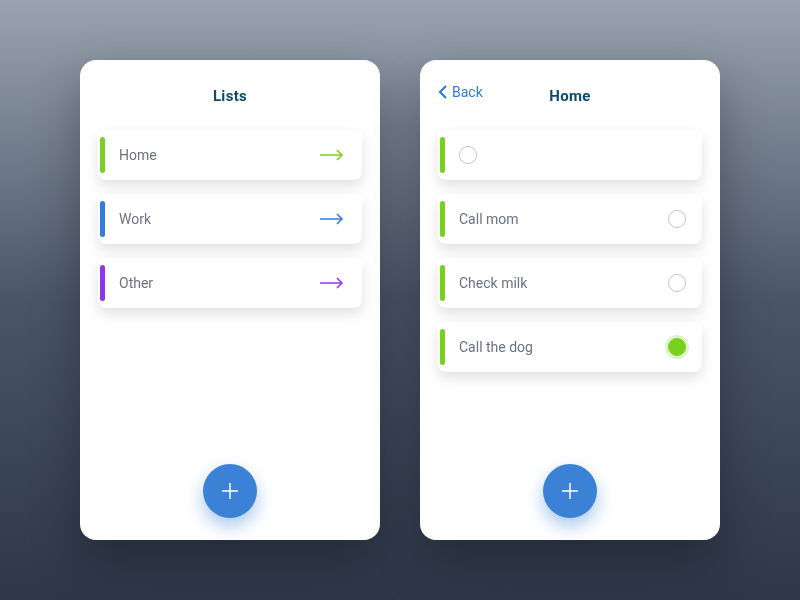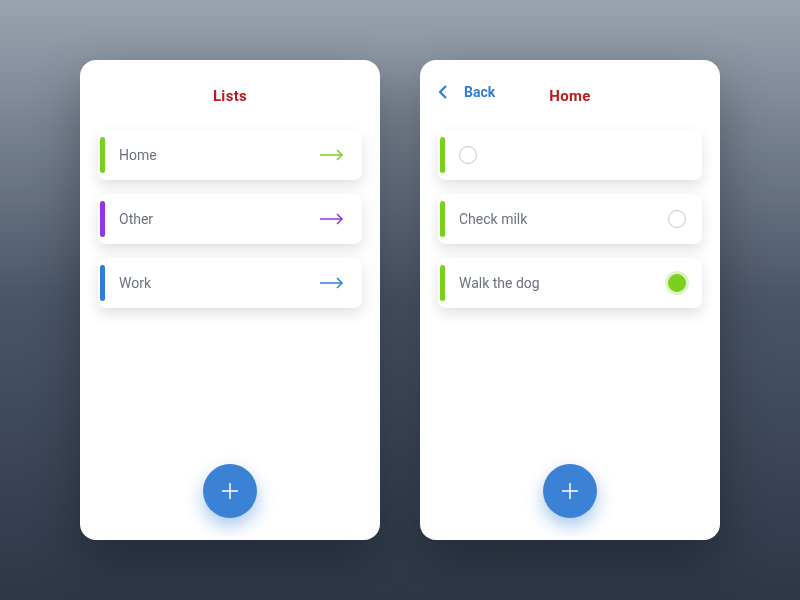--- a/index.html
+++ b/index.html
@@ -14,26 +14,26 @@
     background: #fff; border-radius: 16px;
     box-shadow: 0 20px 50px rgba(0,0,0,0.3);
     padding: 24px 18px 18px 18px;
     display: flex; flex-direction: column; position: relative;
   }
   .card-header {
     display: flex; align-items: center; justify-content: center;
     position: relative; margin-bottom: 22px; height: 24px;
   }
   .card-title {
-    font-size: 15px; font-weight: 700; color: #b91c1c; letter-spacing: 0.3px;
+    font-size: 15px; font-weight: 700; color: #0c4a6e; letter-spacing: 0.3px;
   }
   .back-btn {
     position: absolute; left: 0; top: 0;
-    display: flex; align-items: center; gap: 16px;
-    color: #2f7ed8; font-size: 14px; font-weight: 700; cursor: pointer;
+    display: flex; align-items: center; gap: 4px;
+    color: #2f7ed8; font-size: 14px; font-weight: 400; cursor: pointer;
   }
   .back-btn svg { stroke: #2f7ed8; }
   .list-item {
     display: flex; align-items: center;
     background: #fff; border-radius: 8px;
     box-shadow: 0 6px 14px rgba(0,0,0,0.12);
     height: 50px; margin-bottom: 14px;
     padding: 0 16px 0 0; cursor: pointer; position: relative;
   }
   .accent {
@@ -73,35 +73,35 @@
     <div class="item-label">Home</div>
     <div class="arrow">
       <svg width="28" height="14" viewBox="0 0 28 14" fill="none" stroke-width="1.5" stroke="#7ad01f">
           <line x1="2" y1="7" x2="24" y2="7"></line>
           <polyline points="19,2 24,7 19,12"></polyline>
         </svg>
     </div>
   </div>
 
   <div class="list-item">
-    <div class="accent" style="background:#9333ea"></div>
-    <div class="item-label">Other</div>
+    <div class="accent" style="background:#2f7ed8"></div>
+    <div class="item-label">Work</div>
     <div class="arrow">
-      <svg width="28" height="14" viewBox="0 0 28 14" fill="none" stroke-width="1.5" stroke="#9333ea">
+      <svg width="28" height="14" viewBox="0 0 28 14" fill="none" stroke-width="1.5" stroke="#2f7ed8">
           <line x1="2" y1="7" x2="24" y2="7"></line>
           <polyline points="19,2 24,7 19,12"></polyline>
         </svg>
     </div>
   </div>
 
   <div class="list-item">
-    <div class="accent" style="background:#2f7ed8"></div>
-    <div class="item-label">Work</div>
+    <div class="accent" style="background:#9333ea"></div>
+    <div class="item-label">Other</div>
     <div class="arrow">
-      <svg width="28" height="14" viewBox="0 0 28 14" fill="none" stroke-width="1.5" stroke="#2f7ed8">
+      <svg width="28" height="14" viewBox="0 0 28 14" fill="none" stroke-width="1.5" stroke="#9333ea">
           <line x1="2" y1="7" x2="24" y2="7"></line>
           <polyline points="19,2 24,7 19,12"></polyline>
         </svg>
     </div>
   </div>
 
   <div class="fab">
     <svg width="22" height="22" viewBox="0 0 22 22" stroke-width="1.5">
         <line x1="11" y1="3" x2="11" y2="19"></line>
         <line x1="3" y1="11" x2="19" y2="11"></line>
@@ -118,30 +118,35 @@
       <span>Back</span>
     </div>
     <div class="card-title">Home</div>
   </div>
 
   <div class="list-item">
     <div class="accent" style="background:#7ad01f"></div>
     <div class="radio"></div>
   </div>
 
+  <div class="list-item">
+    <div class="accent" style="background:#7ad01f"></div>
+    <div class="item-label">Call mom</div>
+    <div class="radio"></div>
+  </div>
 
   <div class="list-item">
     <div class="accent" style="background:#7ad01f"></div>
     <div class="item-label">Check milk</div>
     <div class="radio"></div>
   </div>
 
   <div class="list-item">
     <div class="accent" style="background:#7ad01f"></div>
-    <div class="item-label">Walk the dog</div>
+    <div class="item-label">Call the dog</div>
     <div class="radio filled"></div>
   </div>
 
   <div class="fab">
     <svg width="22" height="22" viewBox="0 0 22 22" stroke-width="1.5">
         <line x1="11" y1="3" x2="11" y2="19"></line>
         <line x1="3" y1="11" x2="19" y2="11"></line>
       </svg>
   </div>
 </div>

